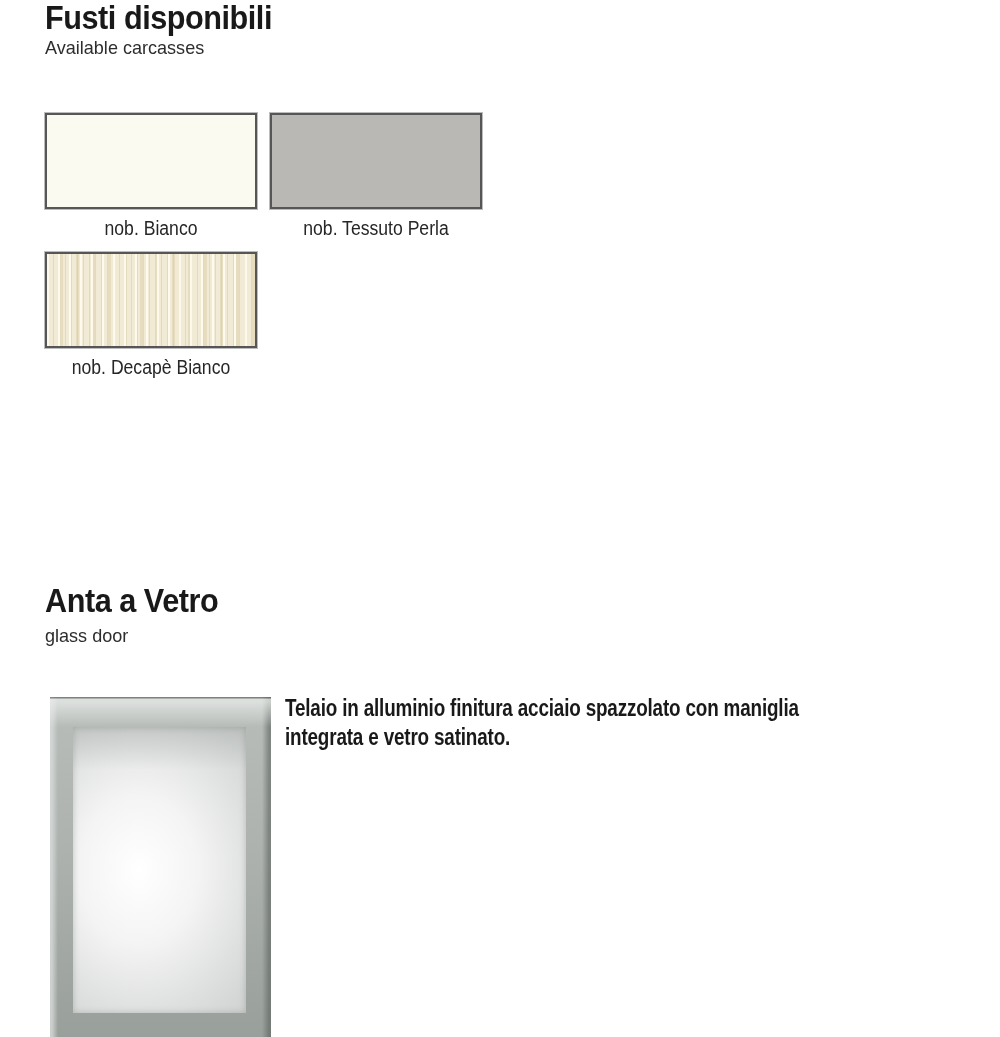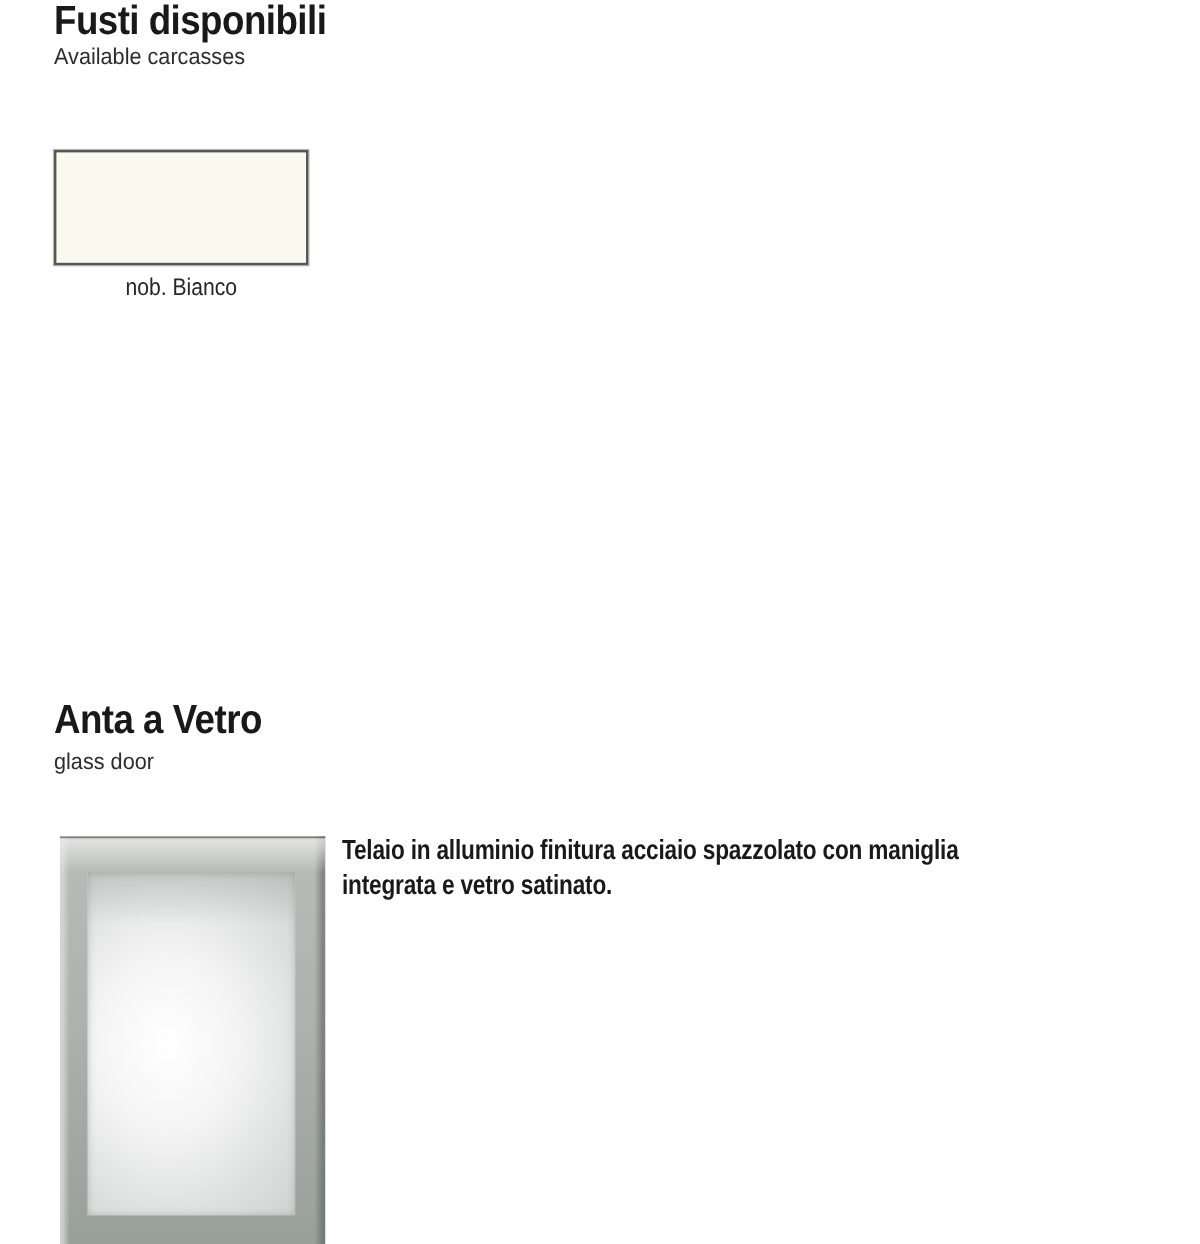--- a/index.html
+++ b/index.html
@@ -51,21 +51,21 @@
   
   .swatch-grid {
     position: absolute;
     left: 45px;
     top: 113px;
     display: grid;
     grid-template-columns: 212px 212px;
     column-gap: 13px;
     row-gap: 13px;
   }
-  .swatch-cell { width: 212px; margin-top: 12px; }
+  .swatch-cell { width: 212px; }
   .swatch {
     box-sizing: border-box;
     width: 212px;
     height: 96px;
     border: 2px solid #565656;
     box-shadow: 0 0 0 1px #bcbcbc;
     background-color: #fbfaf1;
   }
   .swatch-label {
     margin-top: 8px;
@@ -148,21 +148,29 @@
 
   <div class="swatch-grid">
     <div class="swatch-cell">
       <div class="swatch tex-plain" style="background-color: rgb(251, 250, 241);"></div>
       <div class="swatch-label">nob. Bianco</div>
     </div>
 
 
 
 
+    <div class="swatch-cell">
+      <div class="swatch tex-plain" style="background-color: rgb(185, 184, 180);"></div>
+      <div class="swatch-label">nob. Tessuto Perla</div>
+    </div>
 
+    <div class="swatch-cell">
+      <div class="swatch tex-grain" style="background-color: rgb(241, 235, 214);"></div>
+      <div class="swatch-label">nob. Decapè Bianco</div>
+    </div>
   </div>
 
   <h1 class="sec-title" id="title-glassdoor">Anta a Vetro</h1>
   <p class="sec-sub" id="sub-glassdoor">glass door</p>
 
   <div class="door" style="--frame: #adb2af; --glass: #dfe1e0; --glow: #ffffff;">
     <div class="door-frame"></div>
     <div class="door-glass"></div>
   </div>
 

